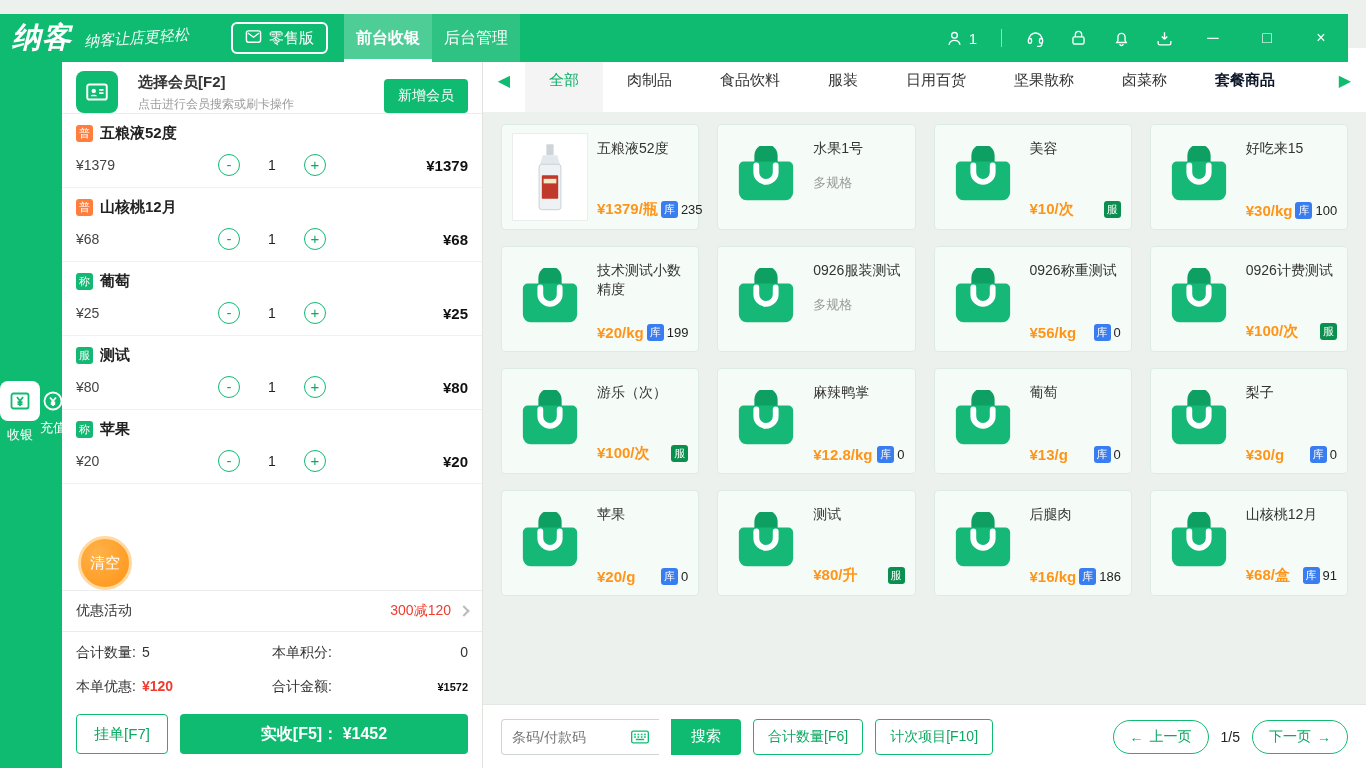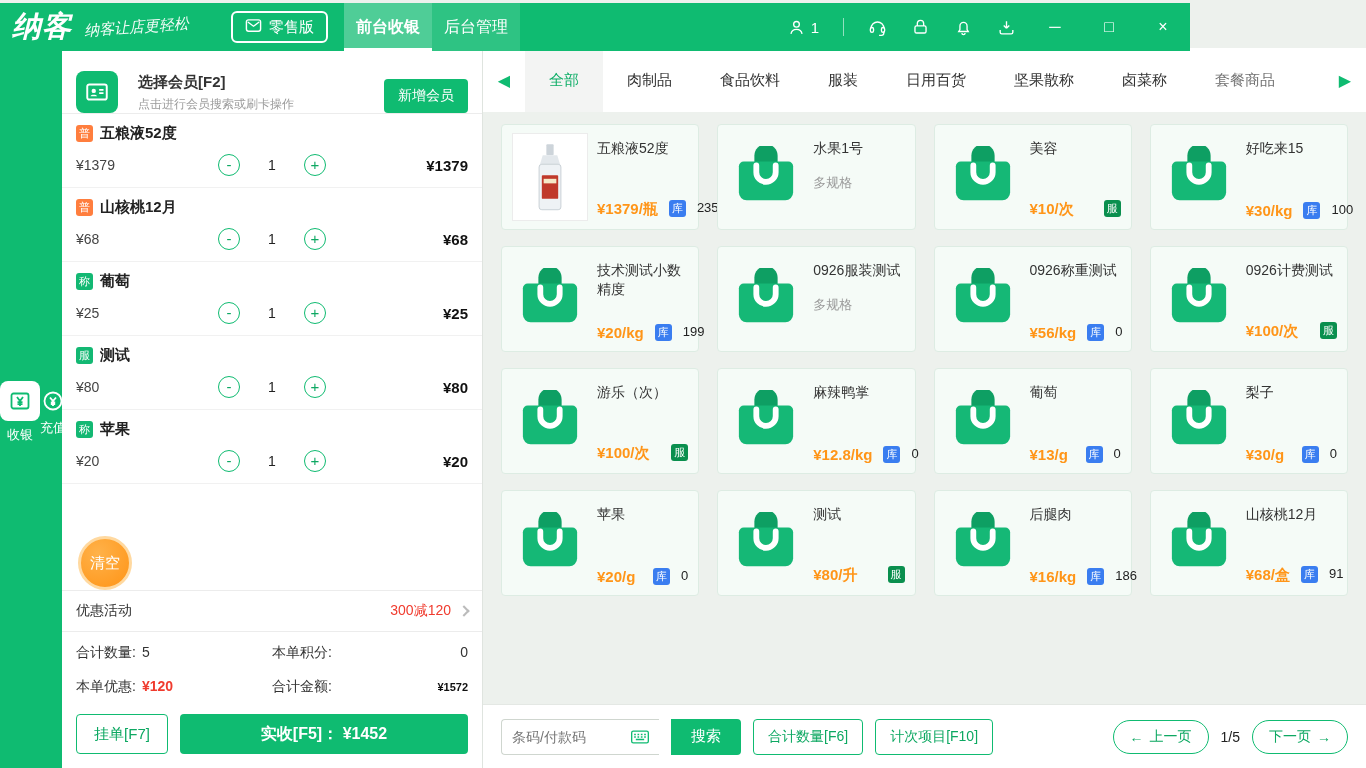--- a/index.html
+++ b/index.html
@@ -1,21 +1,21 @@
 <!DOCTYPE html>
 <html><head>
 <meta charset="utf-8">
 <style>
   *{margin:0;padding:0;box-sizing:border-box}
   html,body{width:1366px;height:768px;overflow:hidden}
   body{font-family:"Liberation Sans",sans-serif;background:#edf1ed;position:relative;color:#333}
   button{font-family:inherit;cursor:pointer}
 
   
-  .topbar{position:absolute;top:3px;left:0;width:1190px;height:48px;background:#0fbb71;display:flex;align-items:center;color:#fff;z-index:5}
+  .topbar{position:absolute;top:14px;left:0;width:1348px;height:48px;background:#0fbb71;display:flex;align-items:center;color:#fff;z-index:5}
   .logo{font-size:29px;font-weight:bold;font-style:italic;margin-left:12px;letter-spacing:1px}
   .slogan{font-size:15px;font-style:italic;margin-left:12px;transform:rotate(-4deg);opacity:.95;white-space:nowrap}
   .edition{display:flex;align-items:center;gap:7px;border:2px solid #fff;border-radius:6px;padding:4px 12px;margin-left:42px;font-size:15px;background:transparent;color:#fff}
   .top-tabs{display:flex;margin-left:16px;height:48px}
   .top-tab{padding:0 12px;line-height:48px;font-size:16px;background:rgba(255,255,255,.13);color:#fff;border:none}
   .top-tab.active{background:rgba(255,255,255,.27);font-weight:bold;box-shadow:inset 0 -3px 0 #fff}
   .top-right{margin-left:auto;display:flex;align-items:center;gap:24px;padding-right:12px}
   .tico{display:flex;align-items:center;gap:5px;font-size:15px;background:none;border:none;color:#fff}
   .tico svg{display:block}
   .sep{width:1px;height:18px;background:rgba(255,255,255,.55)}
@@ -64,29 +64,29 @@
   .hold-btn{width:92px;height:40px;border:1px solid #0fbb71;color:#0da862;background:#fff;border-radius:4px;font-size:15px}
   .pay-btn{flex:1;height:40px;background:#0fbb71;color:#fff;border:none;border-radius:4px;font-size:16px;font-weight:bold}
 
   
   .catalog{position:absolute;left:483px;top:48px;right:0;bottom:0;display:flex;flex-direction:column;background:#edf1ed}
   .cat-bar{height:64px;background:#fff;display:flex;align-items:center;flex:none}
   .cat-arrow{width:42px;text-align:center;color:#0fbb71;font-size:16px;background:none;border:none}
   .cat-tabs{flex:1;display:flex;height:64px;overflow:hidden}
   .cat-tab{padding:0 24px;line-height:64px;font-size:15px;color:#333;white-space:nowrap;background:none;border:none}
   .cat-tab.active{background:#f3f4f3;color:#0fae68}
-  .cat-tab.hl{color:#737373;font-weight:normal}
+  .cat-tab.hl{color:#0f172a;font-weight:bold}
   .grid{flex:1;padding:12px 18px;display:grid;grid-template-columns:repeat(4,1fr);grid-auto-rows:106px;gap:16px 18px;align-content:start;overflow:hidden}
   .pcard{background:#f5fbf7;border:1px solid #ddece3;border-radius:4px;display:flex;padding:8px 10px;gap:9px;min-width:0}
   .pimg{width:76px;display:flex;align-items:center;justify-content:center;flex:none}
   .pimg.photo{background:#fff;border:1px solid #ececec}
   .pbody{flex:1;display:flex;flex-direction:column;min-width:0}
   .pname{font-size:14px;color:#333;margin-top:6px;line-height:1.35;overflow:hidden}
   .pspec{font-size:13px;color:#9a9a9a;margin-top:16px}
-  .pmeta{margin-top:auto;display:flex;align-items:flex-start;gap:11px;padding-bottom:2px}
+  .pmeta{margin-top:auto;display:flex;align-items:center;gap:3px;padding-bottom:2px}
   .pprice{color:#ff9518;font-weight:bold;font-size:15px;white-space:nowrap}
   .pbadge{width:17px;height:17px;border-radius:3px;color:#fff;font-size:11px;display:flex;align-items:center;justify-content:center;margin-left:auto;flex:none}
   .bg-stock{background:#3a7df0}
   .bg-serv{background:#0a8f4e}
   .pstock{font-size:13px;color:#222}
   .cat-foot{height:64px;background:#fff;border-top:1px solid #e4e8e4;display:flex;align-items:center;padding:0 18px;gap:12px;flex:none}
   .search-wrap{position:relative;display:flex}
   .search-input{width:158px;height:36px;border:1px solid #cfd6cf;border-right:none;border-radius:4px 0 0 4px;padding:0 32px 0 10px;font-size:14px;color:#333;background:#fff;outline:none}
   .kbd-ico{position:absolute;right:8px;top:8px}
   .search-btn{height:36px;background:#0fbb71;color:#fff;border:none;border-radius:0 4px 4px 0;padding:0 20px;font-size:15px}

